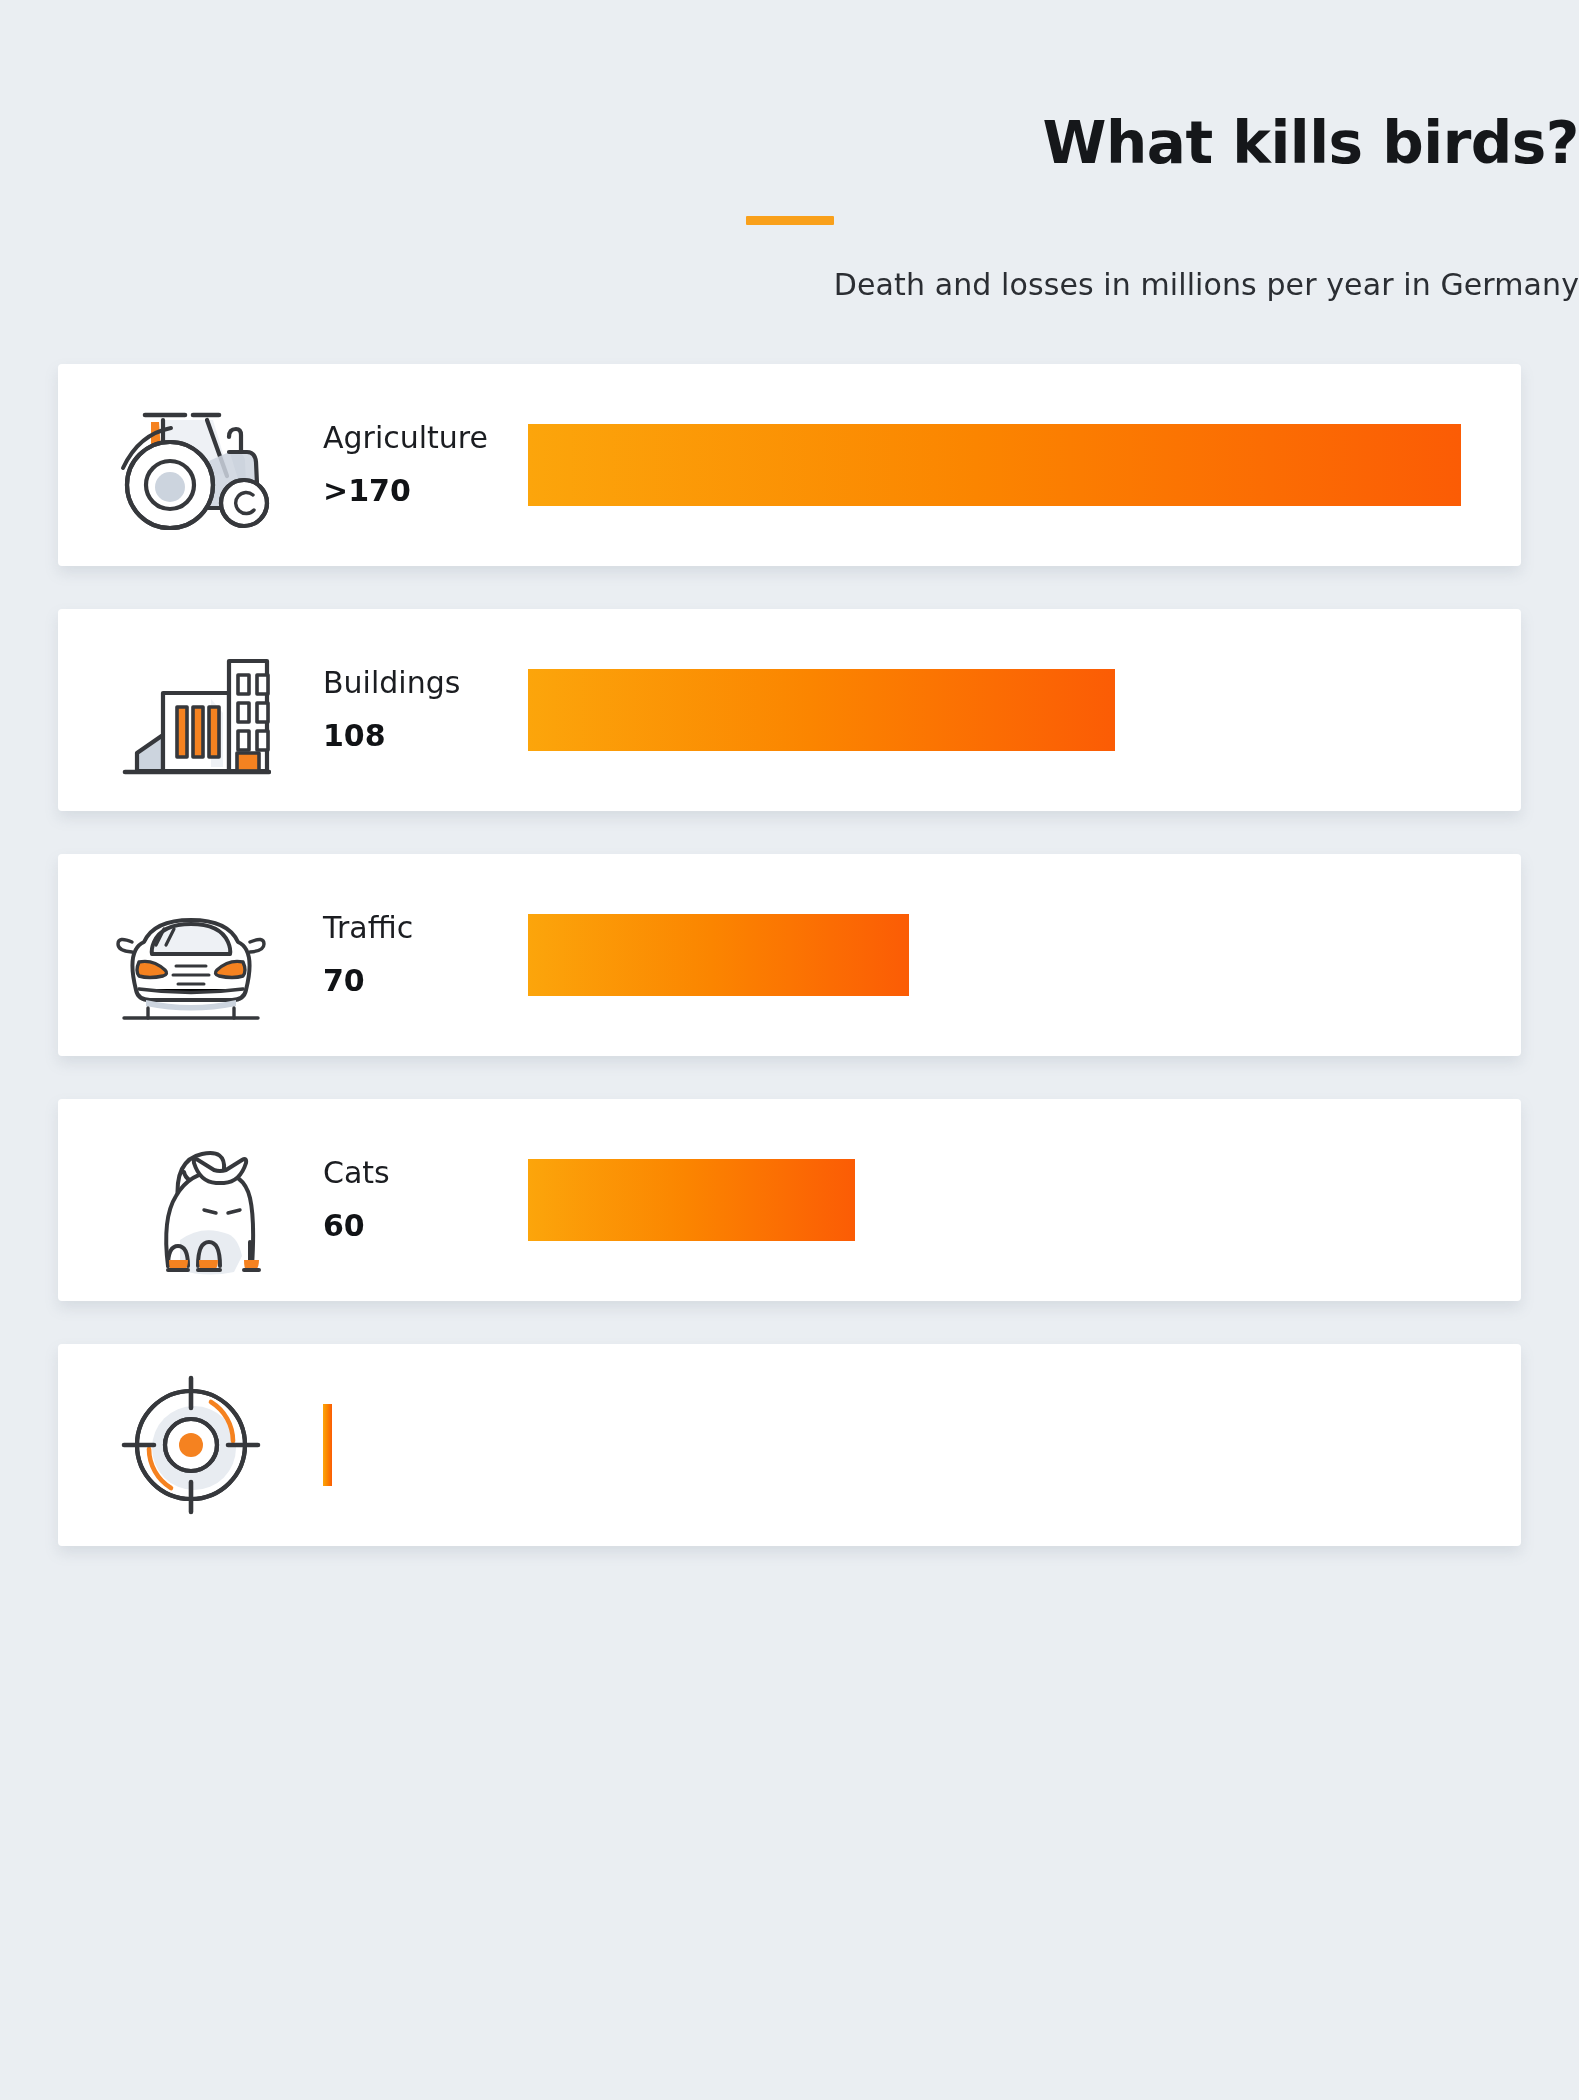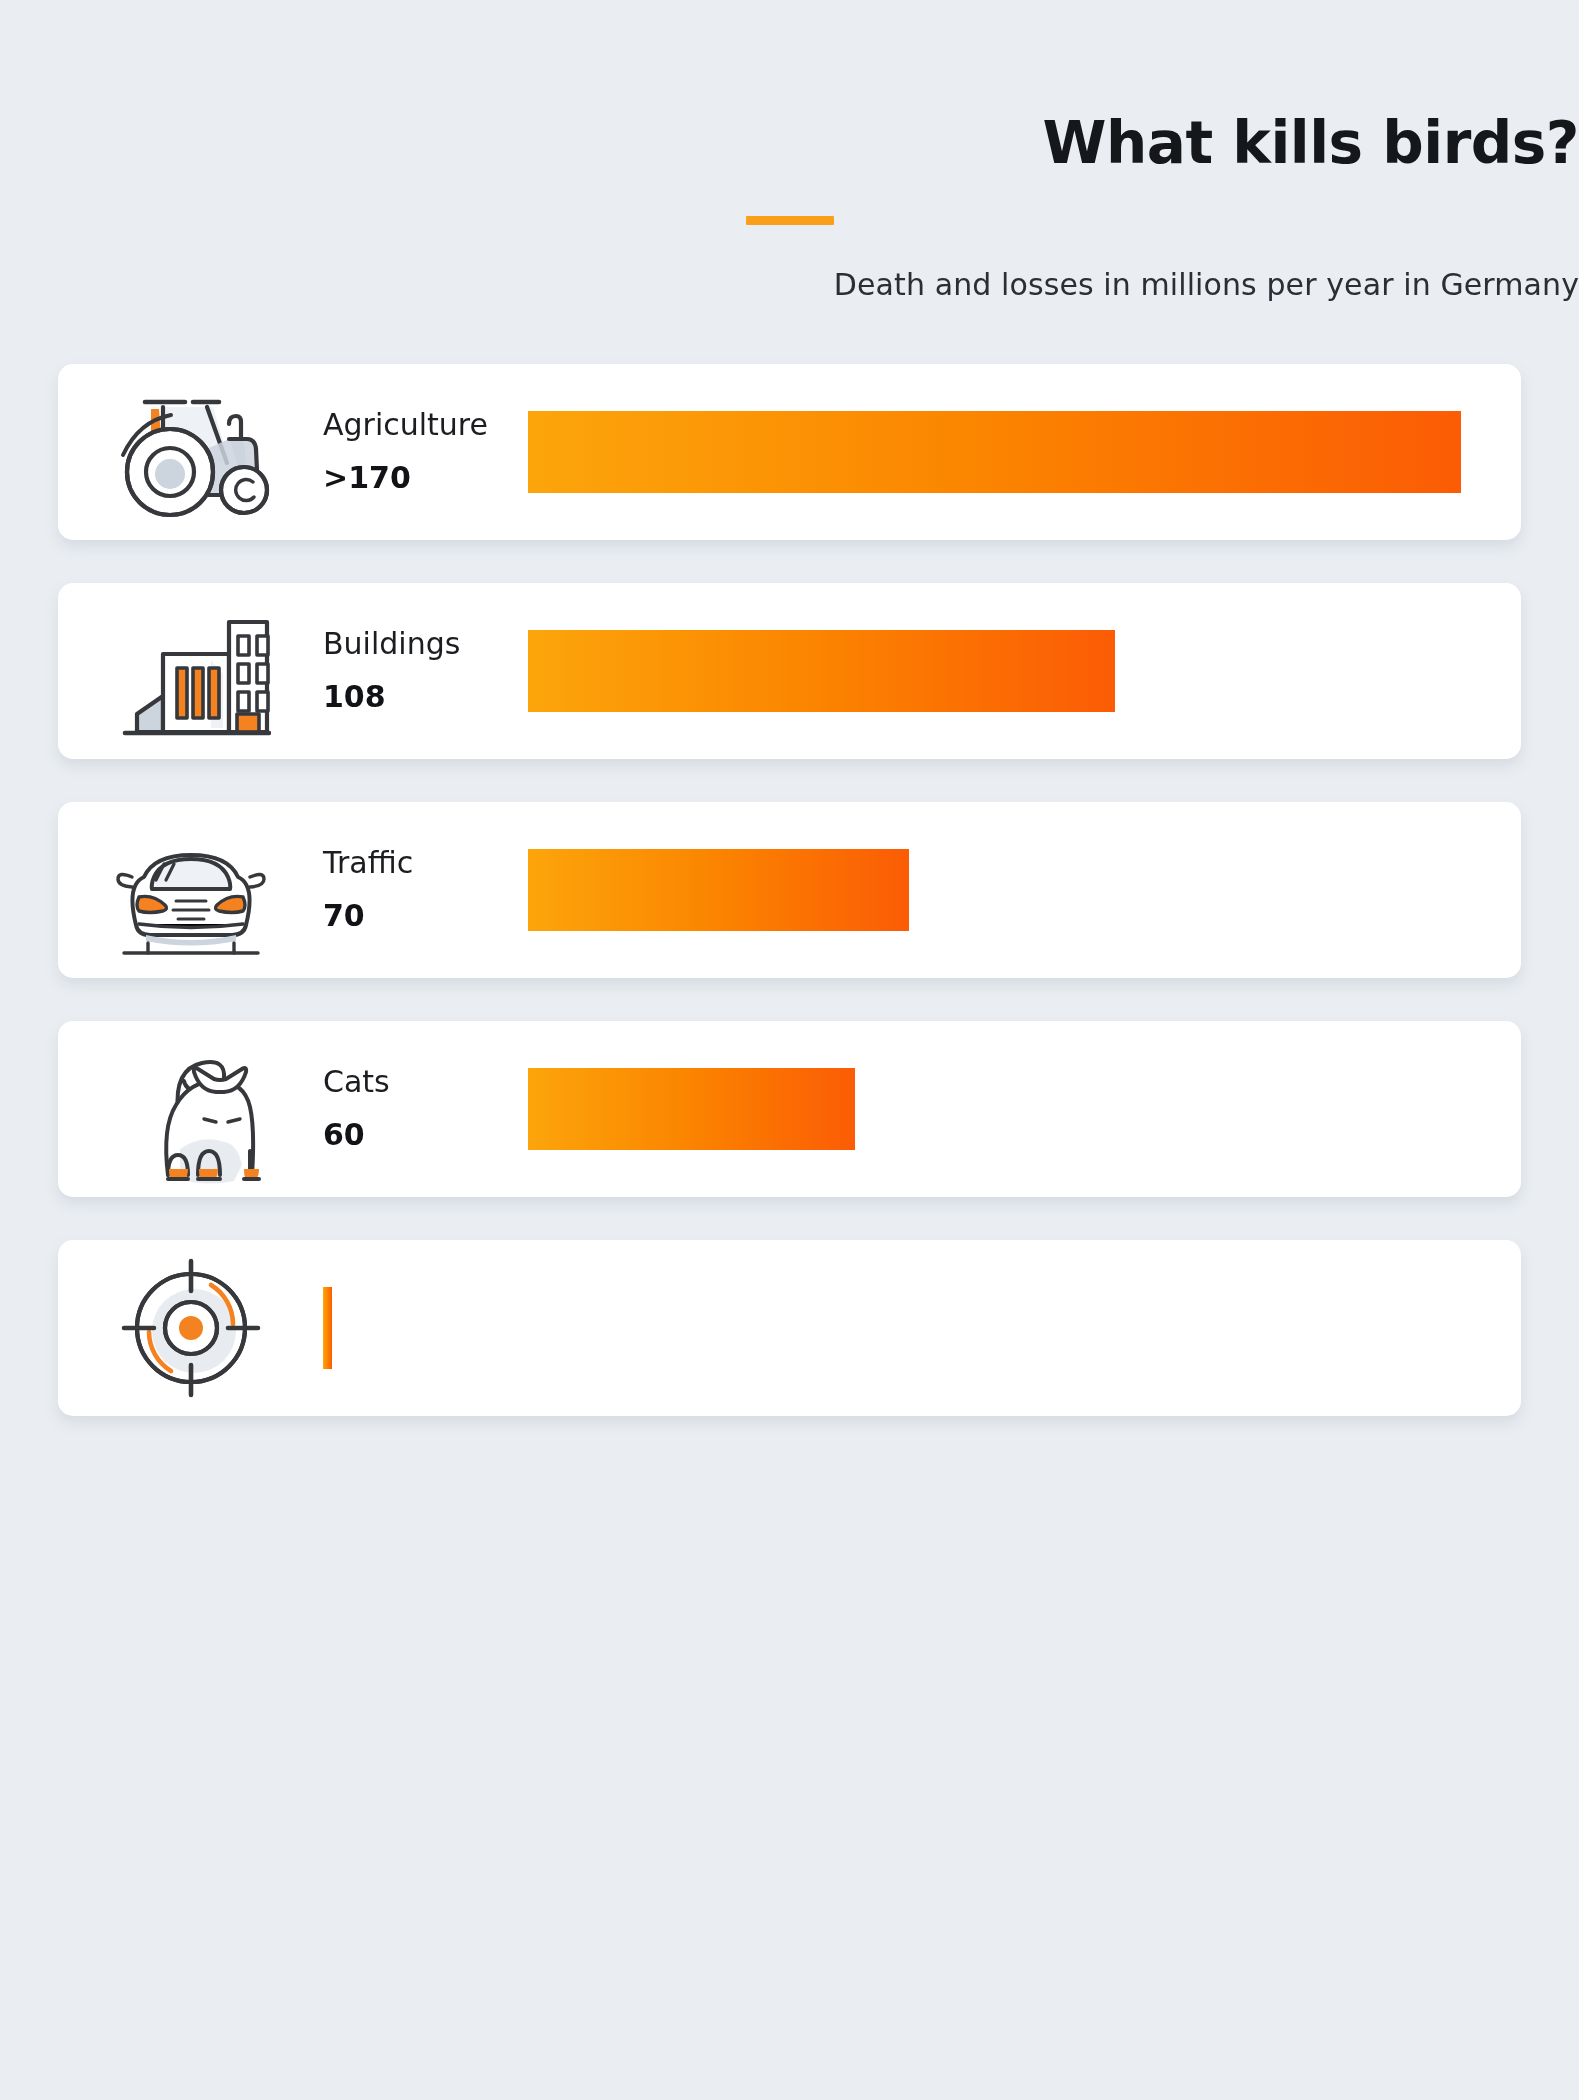--- a/index.html
+++ b/index.html
@@ -55,23 +55,23 @@
   .cards {
     margin-top: 62px;
     padding: 0 58px;
     display: flex;
     flex-direction: column;
     gap: 43px;
   }
 
   .card {
     position: relative;
-    height: 176px;
+    height: 202px;
     background: #ffffff;
-    border-radius: 15px;
+    border-radius: 4px;
     box-shadow: 0 7px 14px rgba(120, 132, 148, 0.17);
     display: flex;
     align-items: center;
   }
 
   .icon-cell {
     width: 265px;
     min-width: 265px;
     height: 100%;
     display: flex;

